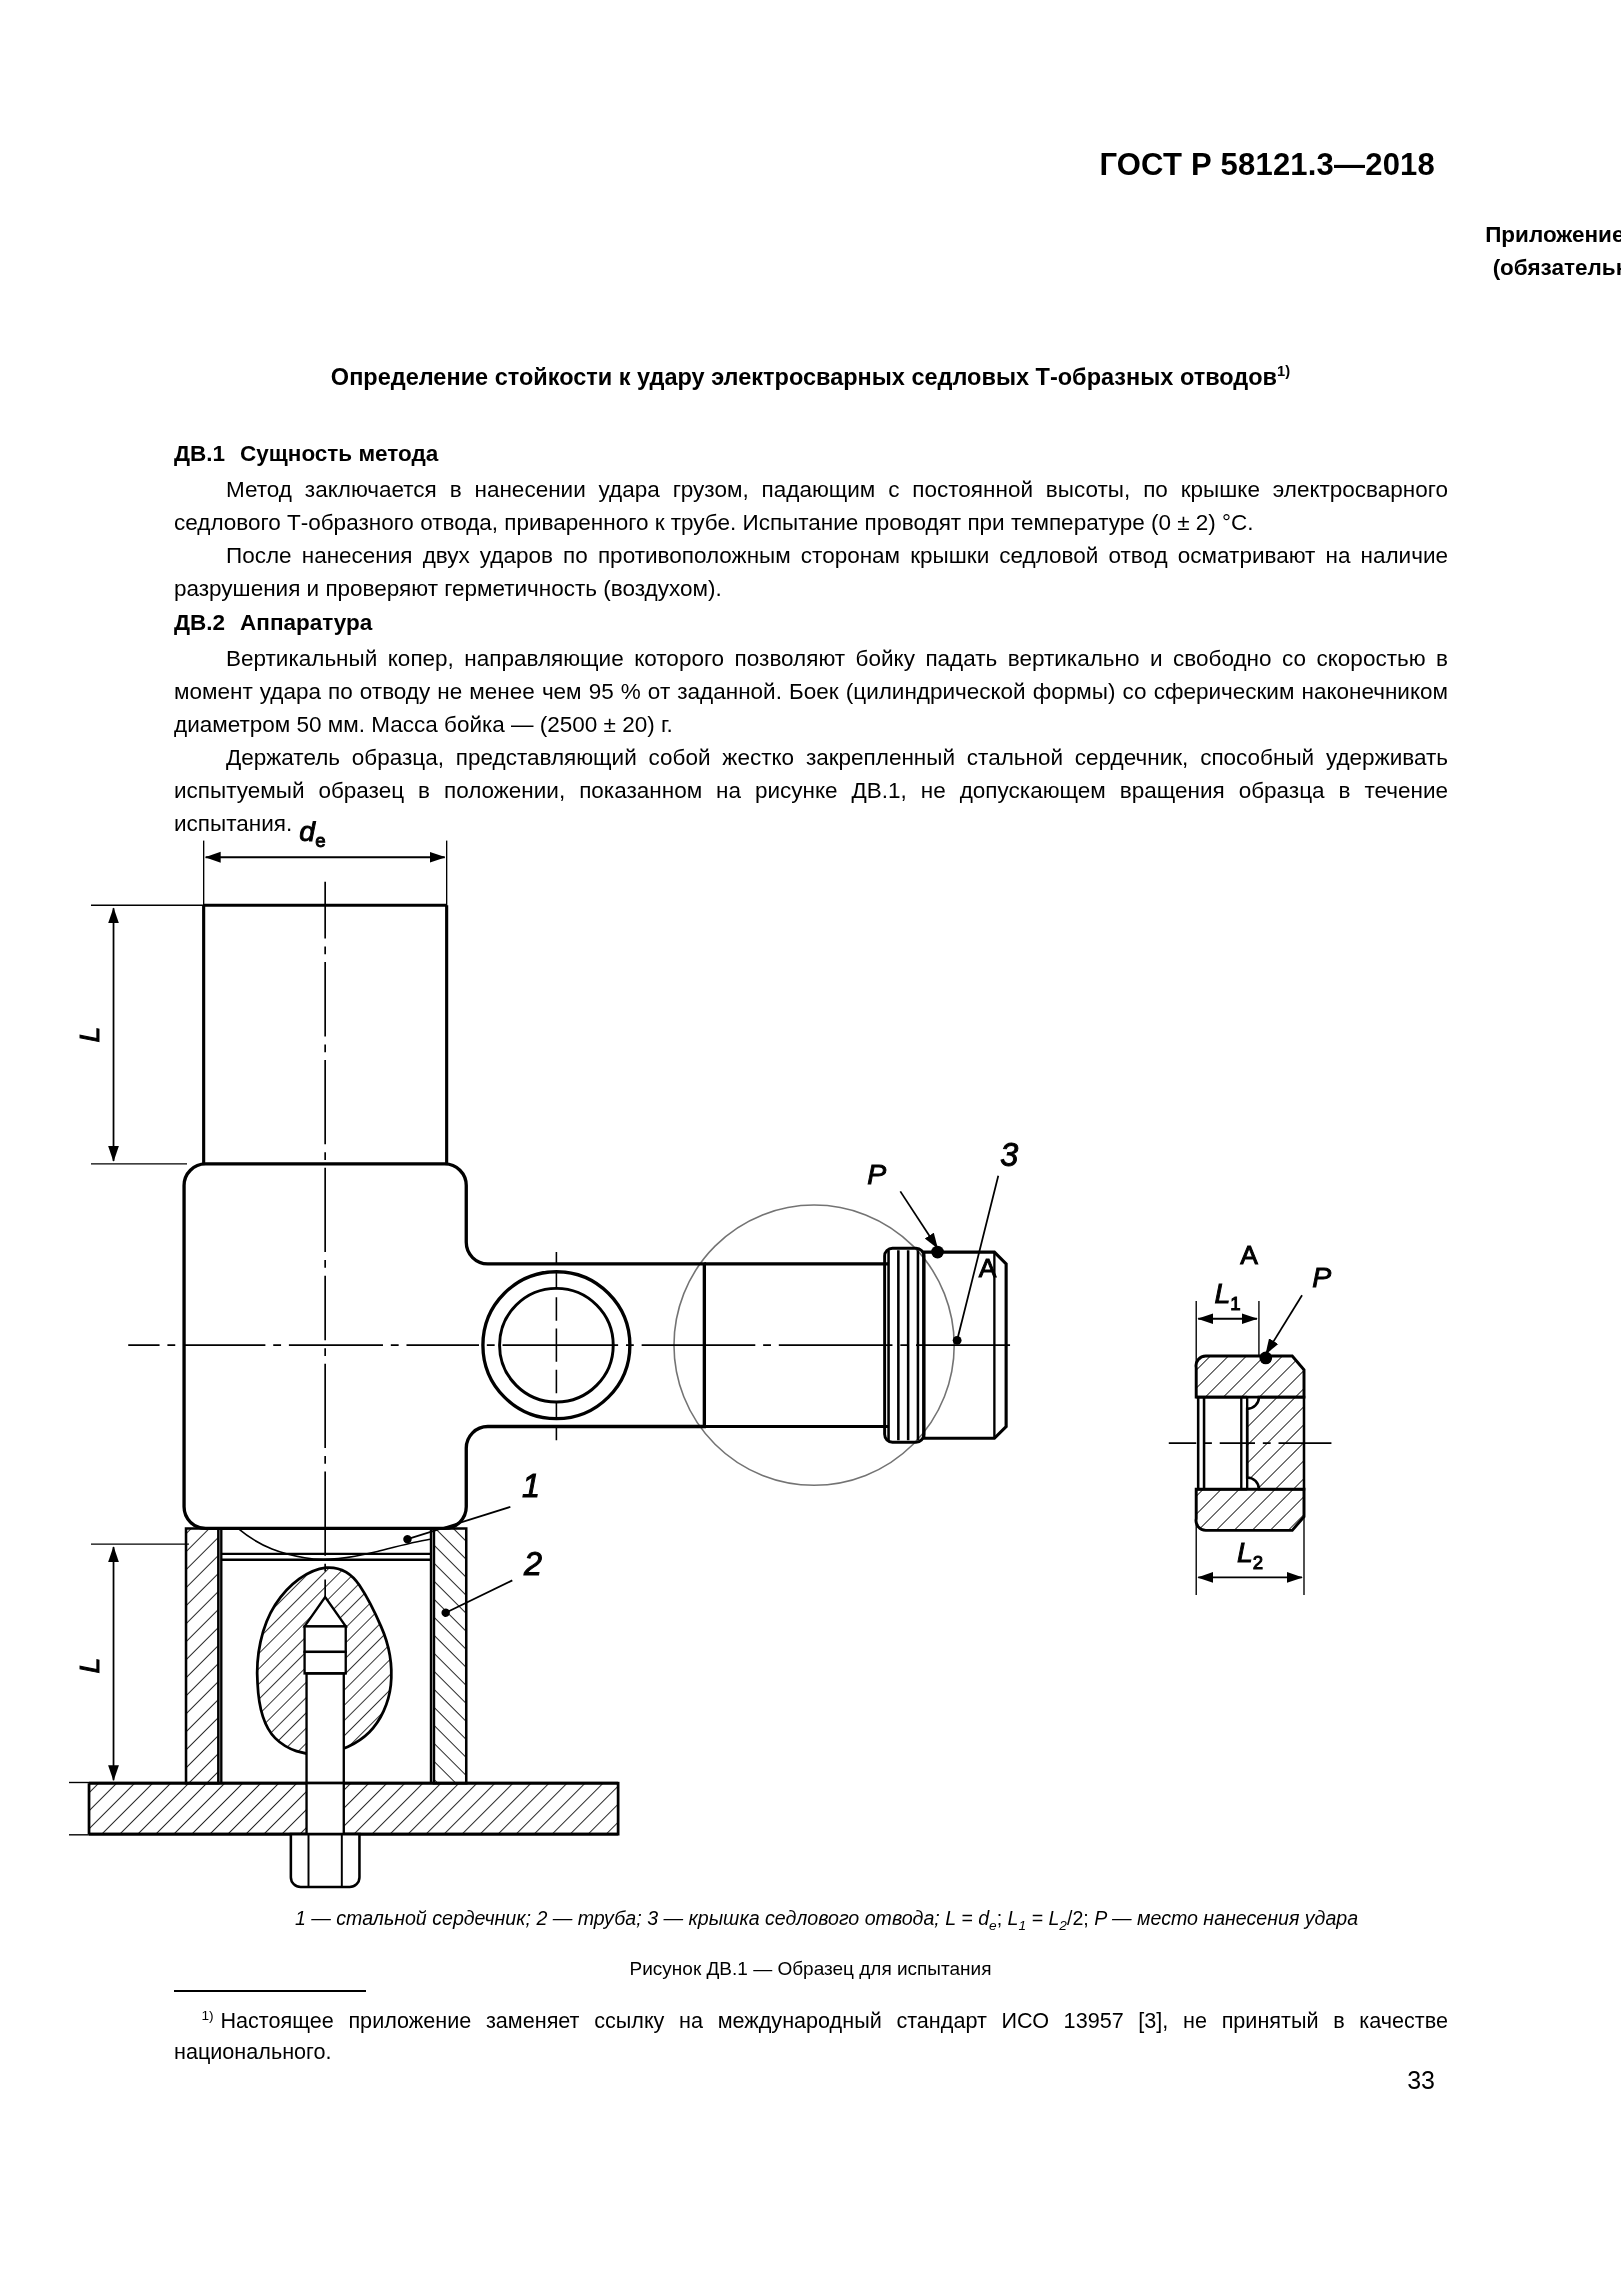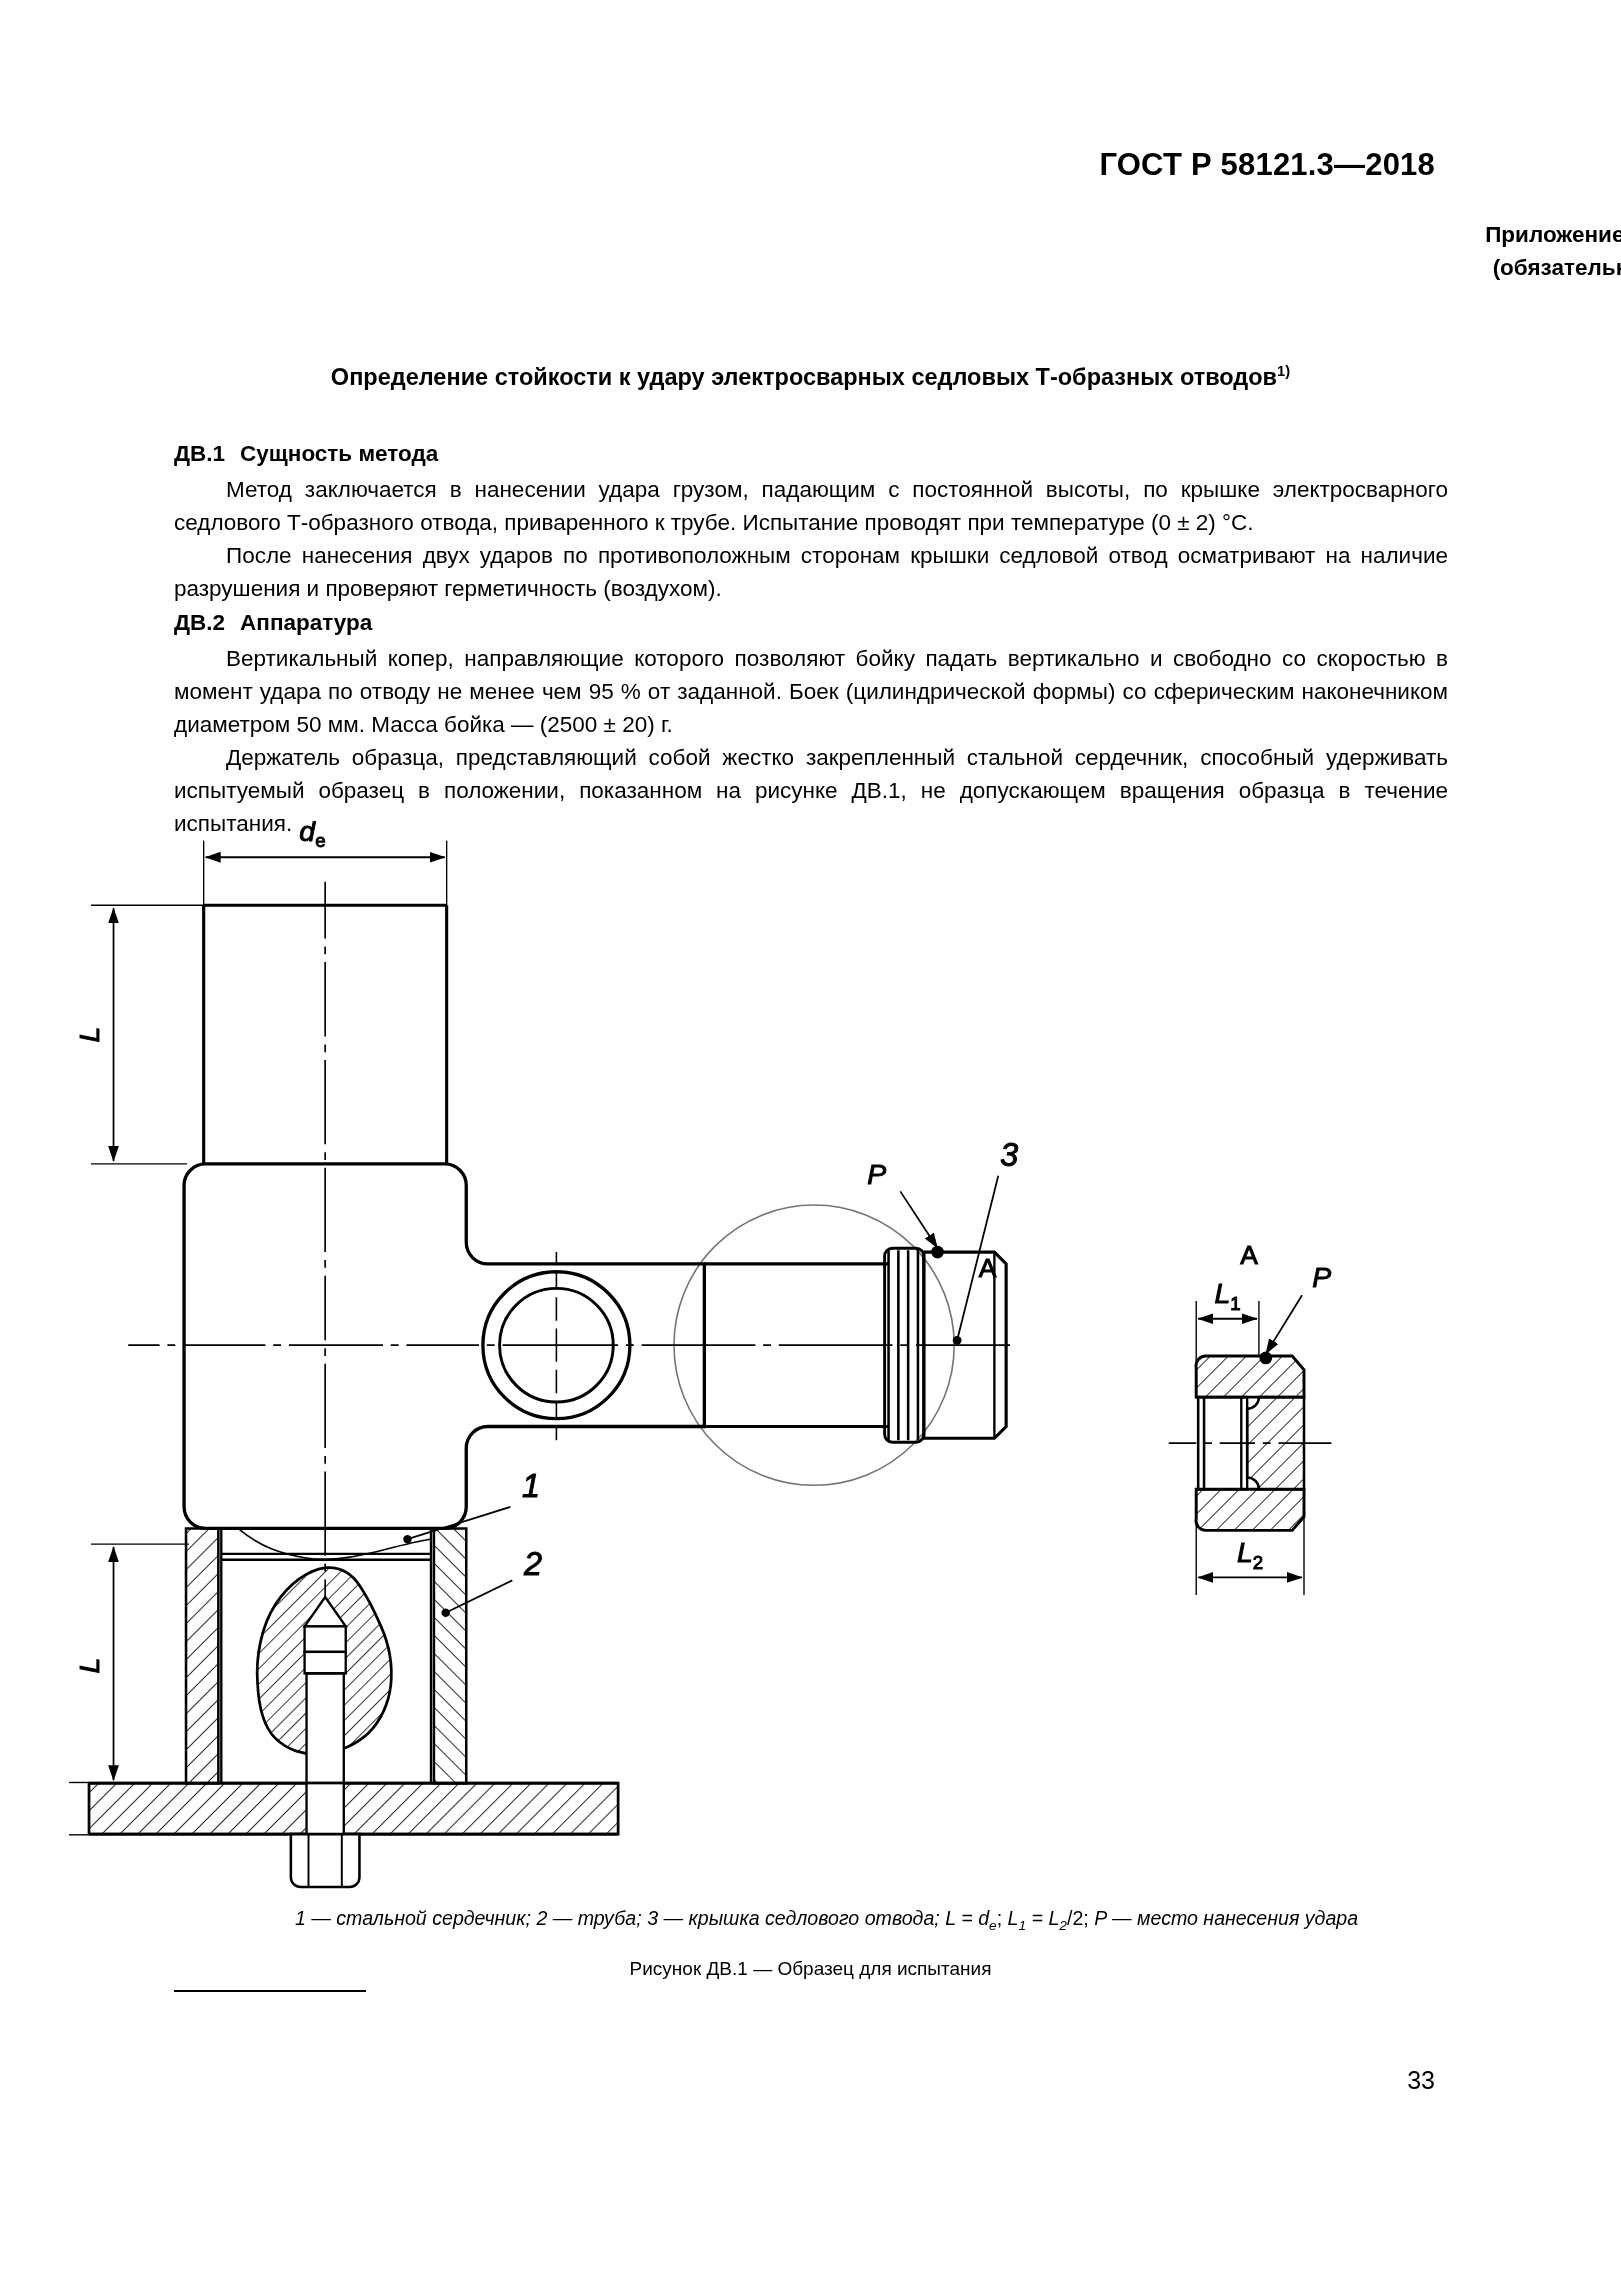--- a/index.html
+++ b/index.html
@@ -387,17 +387,20 @@
     <i>2 — труба;</i>
     <i>3 — крышка седлового отвода;</i>
     <span><i>L</i><i> = d</i><i><sub>e</sub></i><span>;</span></span>
     <span><i>L</i><i><sub>1</sub></i><i> = L</i><i><sub>2</sub></i><span>/2;</span></span>
     <i>P — место нанесения удара</i>
   </div>
 
   <div class="fig-caption">Рисунок ДВ.1 — Образец для испытания</div>
 
   <div class="footnote-rule"></div>
+  <div class="footnote">
+    <span class="fn-mark">1)</span><span>Настоящее приложение заменяет ссылку на международный стандарт ИСО 13957 [3], не принятый в качестве национального.</span>
+  </div>
 
   <div class="page-number">33</div>
 
 </div>
 
 
 </body></html>

